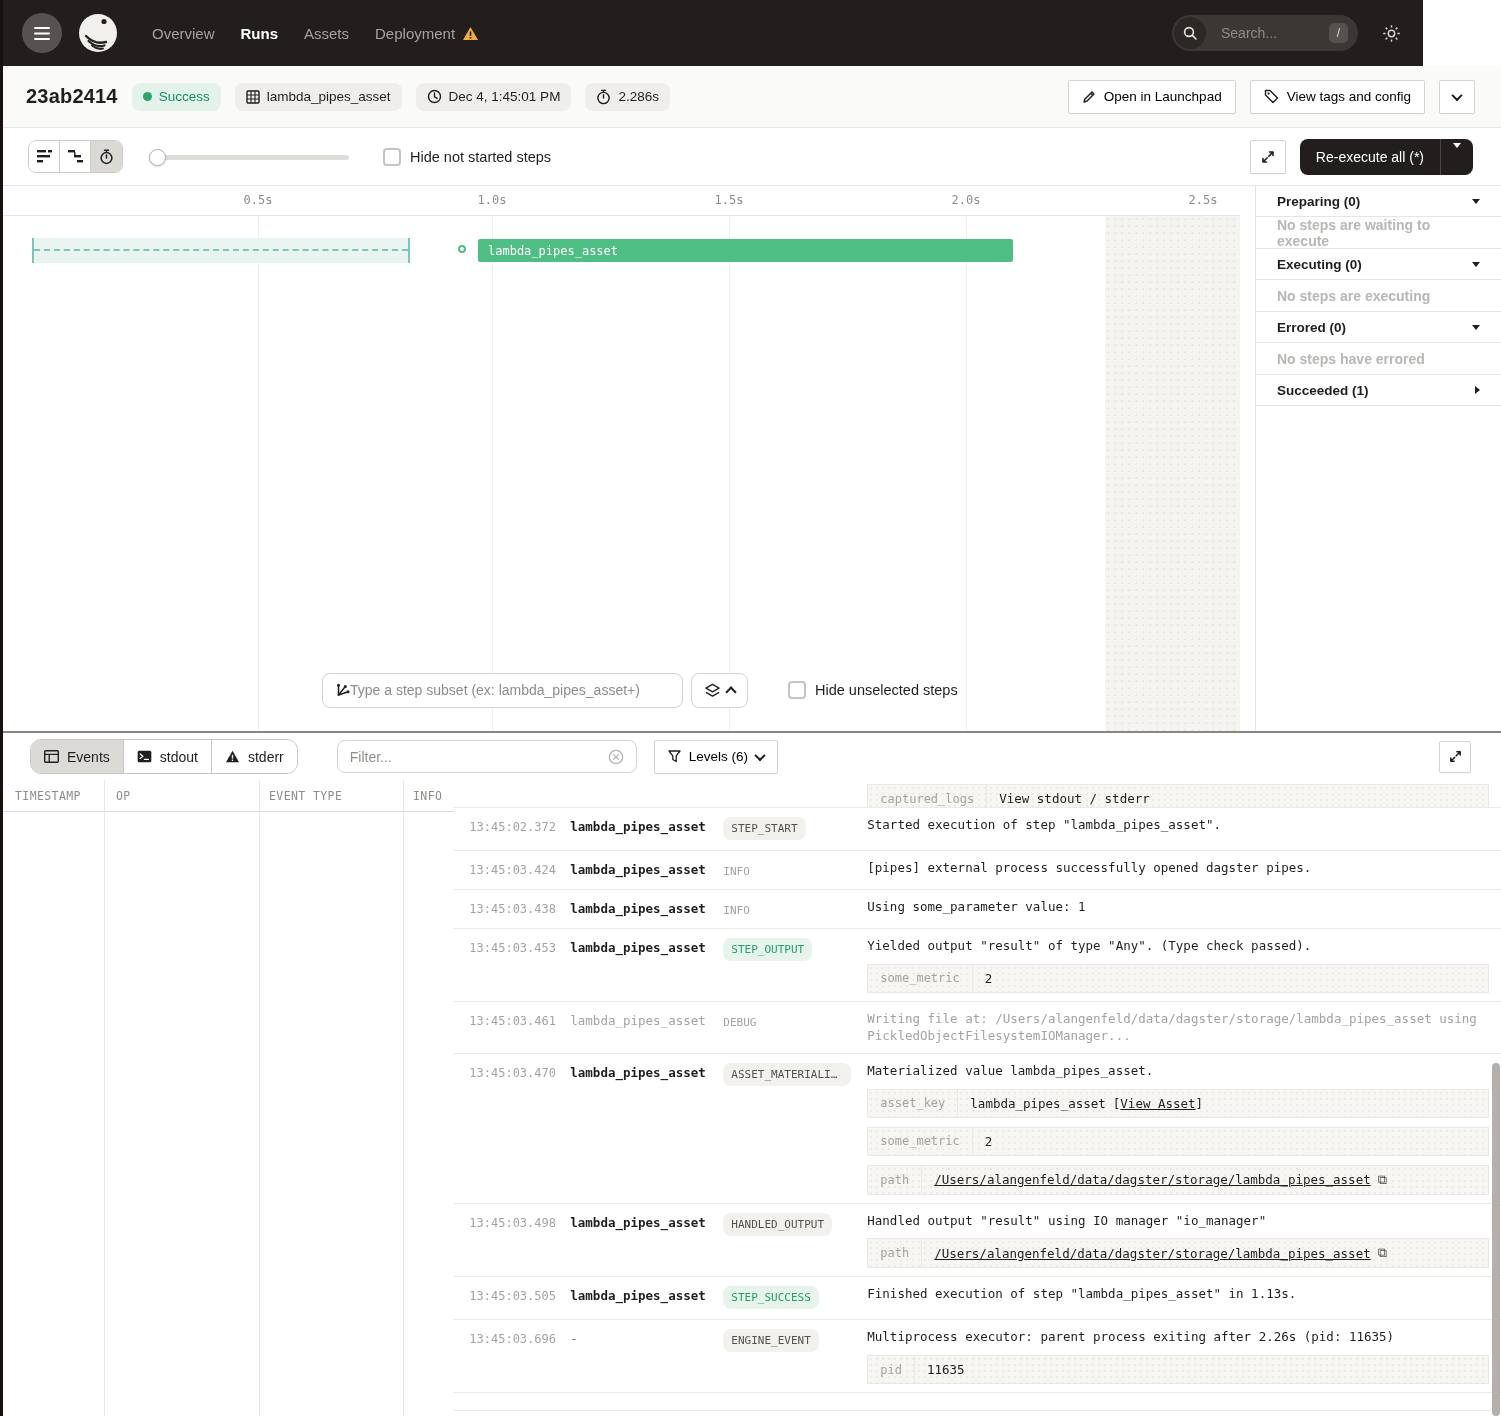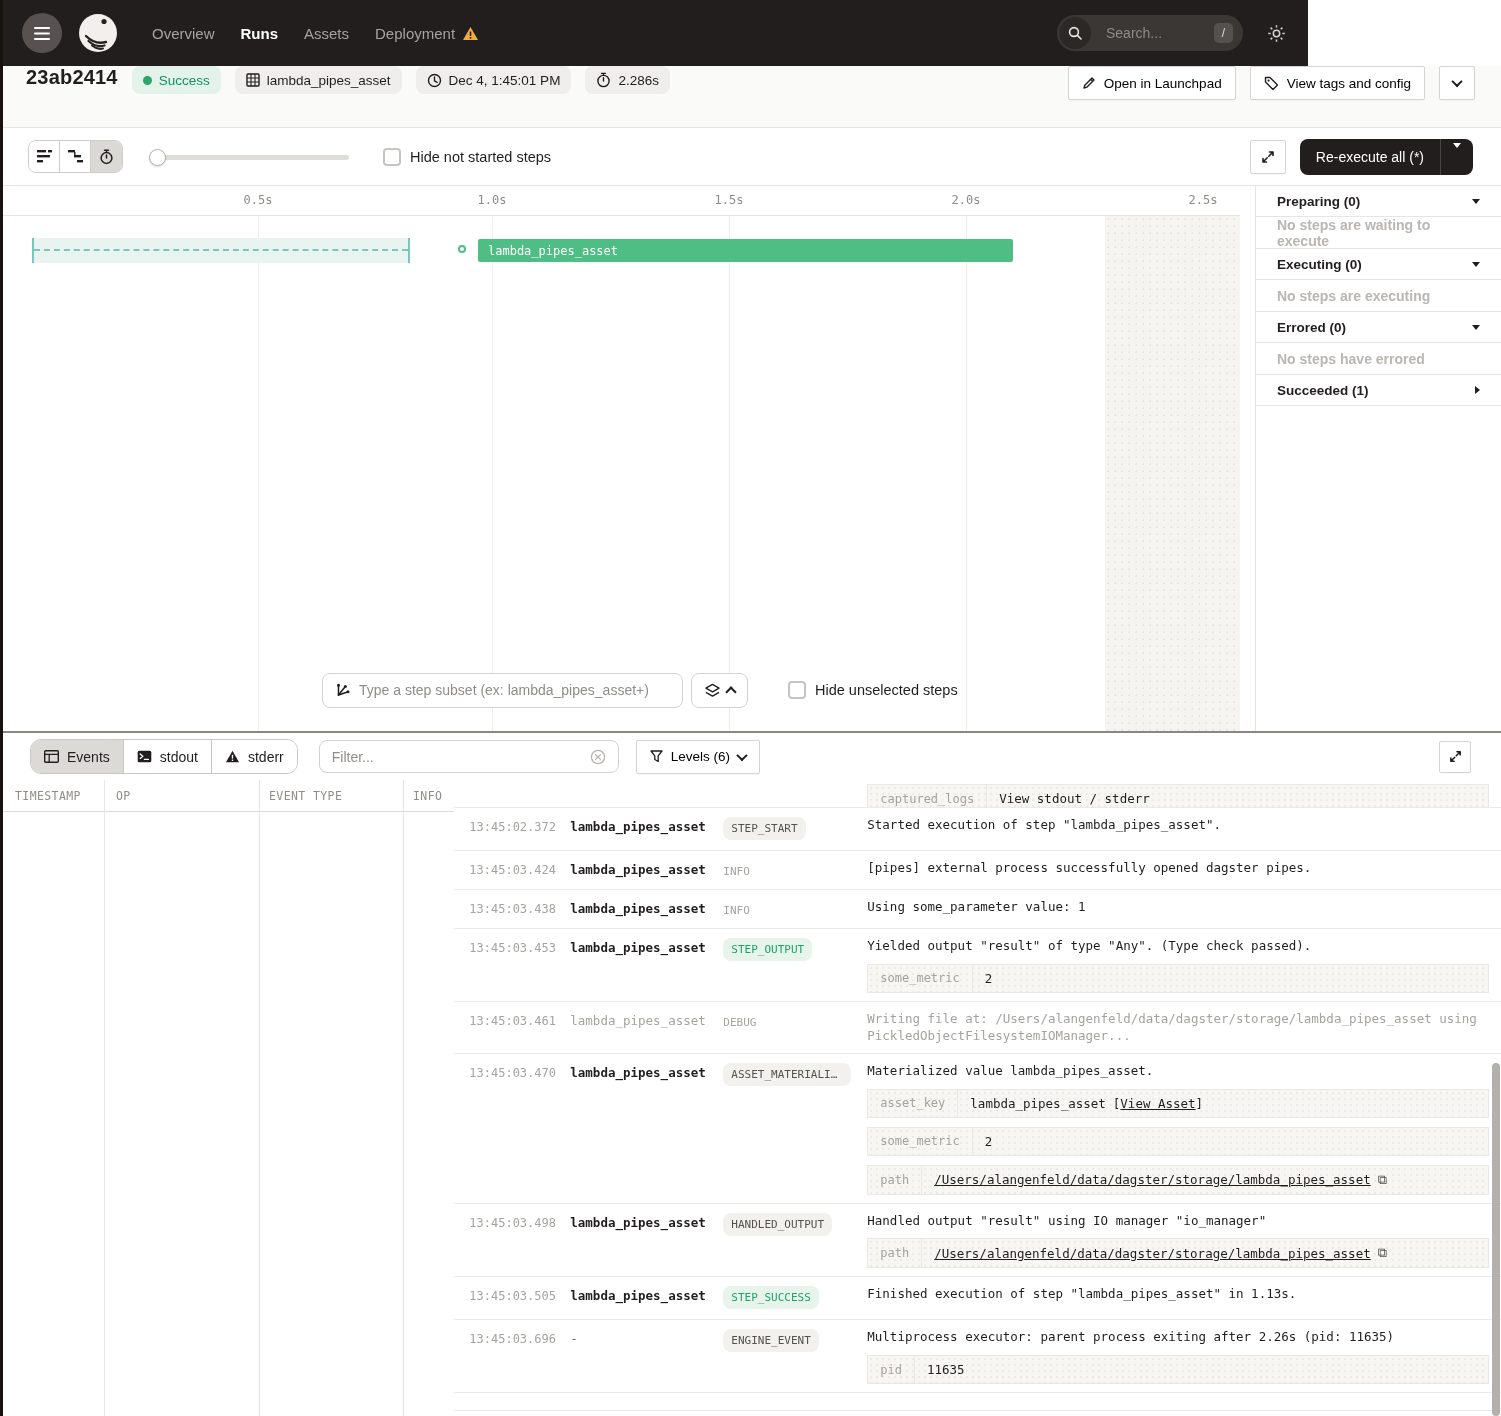--- a/index.html
+++ b/index.html
@@ -6,42 +6,42 @@
   html,body { background:#fff; }
   .app { position:relative; width:1501px; height:1416px; overflow:hidden;
          font-family:"Liberation Sans", sans-serif; color:#211E1D; background:#fff; }
   .mono { font-family:"DejaVu Sans Mono", monospace; }
   svg { display:block; }
 
   
   .left-edge { position:absolute; left:0; top:0; width:3px; height:1416px; background:#17120E; z-index:60; }
 
   
-  .topnav { position:absolute; left:0; top:0; width:1308px; height:66px; background:#211E1D;
+  .topnav { position:absolute; left:0; top:0; width:1423px; height:66px; background:#211E1D;
             display:flex; align-items:center; padding:0 22px; gap:10px; z-index:50; }
   .hamburger { width:40px; height:40px; border-radius:50%; background:#575250; display:flex;
                align-items:center; justify-content:center; cursor:pointer; }
   .logo { width:44px; height:44px; margin-left:4px; }
   .nav-links { display:flex; align-items:center; gap:26px; margin-left:22px; }
   .nav-item { font-size:15px; color:#A6A29F; cursor:pointer; display:flex; align-items:center; gap:7px; }
   .nav-item.active { color:#FFFFFF; font-weight:700; }
   .topnav-spacer { flex:1; }
   .search-pill { width:186px; height:36px; border-radius:18px; background:#3B3734; display:flex;
                  align-items:center; padding:0 10px 0 2px; gap:15px; }
   .search-iconwrap { width:32px; height:32px; border-radius:50%; background:#2B2826; display:flex;
                      align-items:center; justify-content:center; }
   .search-pill input { flex:1; min-width:0; background:transparent; border:none; outline:none;
                        color:#CFCCC9; font-size:14px; font-family:"Liberation Sans",sans-serif; }
   .search-pill input::placeholder { color:#8E8B88; }
   .kbd-slash { background:#55514E; color:#DDDAD7; border-radius:5px; font-size:12px; padding:3px 8px; }
   .gear-btn { margin-left:14px; cursor:pointer; }
 
   
   .run-header { position:absolute; left:0; top:66px; width:1501px; height:62px; background:#FAFAF9;
-                border-bottom:1px solid #E7E5E2; display:flex; padding:0 26px; gap:14px; }
+                border-bottom:1px solid #E7E5E2; display:flex; align-items:center; padding:0 26px; gap:14px; }
   .run-id { font-size:20px; font-weight:700; letter-spacing:0.2px; }
   .chip { display:flex; align-items:center; gap:7px; height:28px; padding:0 11px; border-radius:8px;
           background:#EFEEEC; font-size:13.5px; color:#211E1D; }
   .chip.success { background:#E4F3EA; color:#119163; font-weight:500; }
   .dot-green { width:9px; height:9px; border-radius:50%; background:#2EA56C; }
   .rh-spacer { flex:1; }
   .btn { display:flex; align-items:center; gap:8px; height:34px; padding:0 13px; border-radius:2px;
          background:#fff; border:1px solid #D6D4D1; font-size:13.5px; cursor:pointer;
          box-shadow:0 1px 1px rgba(0,0,0,0.03); white-space:nowrap; }
   .btn.icon-only { width:36px; padding:0; justify-content:center; }
@@ -84,21 +84,21 @@
   .wait-box { position:absolute; left:32px; top:52px; width:378px; height:25px; background:#E9F4F1;
               border-left:2px solid #7AC6BC; border-right:2px solid #7AC6BC; }
   .wait-box .dash { position:absolute; left:0; right:0; top:11px; border-top:2px dashed #7AC6BC; }
   .step-dot { position:absolute; left:458px; top:59px; width:8px; height:8px; border-radius:50%;
               border:2px solid #4FBE84; background:#fff; }
   .gantt-bar { position:absolute; left:478px; top:53px; width:535px; height:23px; background:#4FBE84;
                border-radius:2px; display:flex; align-items:center; padding-left:10px; cursor:pointer; }
   .gantt-bar span { font-family:"DejaVu Sans Mono",monospace; font-size:12px; color:#fff; }
   .gantt-bottom { position:absolute; left:0; top:486px; width:1240px; height:36px; display:flex; align-items:center; }
   .step-input { position:absolute; left:322px; width:361px; height:35px; border:1px solid #D4D2CF; border-radius:8px;
-                background:#fff; display:flex; align-items:center; padding:0 12px; gap:9px; }
+                background:#fff; display:flex; align-items:center; padding:0 12px; gap:0; }
   .step-input input { flex:1; min-width:0; border:none; outline:none; font-size:14px; color:#211E1D;
                       font-family:"Liberation Sans",sans-serif; background:transparent; }
   .step-input input::placeholder { color:#908D89; }
   .layers-btn { position:absolute; left:691px; width:57px; height:35px; border:1px solid #D4D2CF; border-radius:8px;
                 background:#fff; display:flex; align-items:center; justify-content:center; gap:7px; cursor:pointer; }
   .gb-check { position:absolute; left:760px; display:flex; align-items:center;padding-left:28px; }
   .vdivider { position:absolute; left:1255px; top:0; width:1px; height:545px; background:#E5E3E0; }
   .right-panel { position:absolute; left:1256px; top:0; width:245px; height:545px; background:#fff; }
   .rp-header { height:31px; display:flex; align-items:center; justify-content:space-between;
                padding:0 21px; border-bottom:1px solid #E7E5E2; cursor:pointer; }
@@ -110,21 +110,21 @@
   .splitter { position:absolute; left:0; top:731px; width:1501px; height:2px; background:#8A8782; cursor:row-resize; }
 
   
   .logs-toolbar { position:absolute; left:0; top:733px; width:1501px; height:47px; background:#fff;
                   display:flex; align-items:center; padding:0 30px; }
   .tab-group { display:flex; border:1px solid #C9C7C4; border-radius:11px; overflow:hidden; }
   .tab { display:flex; align-items:center; gap:8px; height:33px; padding:0 13px; background:#fff;
          border-right:1px solid #C9C7C4; font-size:14px; cursor:pointer; }
   .tab:last-child { border-right:none; }
   .tab.active { background:#DCDAD7; font-weight:500; }
-  .filter-input { margin-left:21px; width:300px; height:33px; border:1px solid #D4D2CF; border-radius:8px;
+  .filter-input { margin-left:39px; width:300px; height:33px; border:1px solid #D4D2CF; border-radius:8px;
                   display:flex; align-items:center; padding:0 12px; gap:8px; background:#fff; }
   .filter-input input { flex:1; min-width:0; border:none; outline:none; font-size:14px;
                         font-family:"Liberation Sans",sans-serif; color:#211E1D; }
   .filter-input input::placeholder { color:#918E8A; }
   .levels-btn { margin-left:17px; }
   .lt-spacer { flex:1; }
   .chev { width:8px; height:8px; border-right:2px solid #211E1D; border-bottom:2px solid #211E1D; }
   .chev.down { transform:rotate(45deg) translate(-1px,-1px); }
   .chev.up { transform:rotate(-135deg); margin-top:4px; }
 

